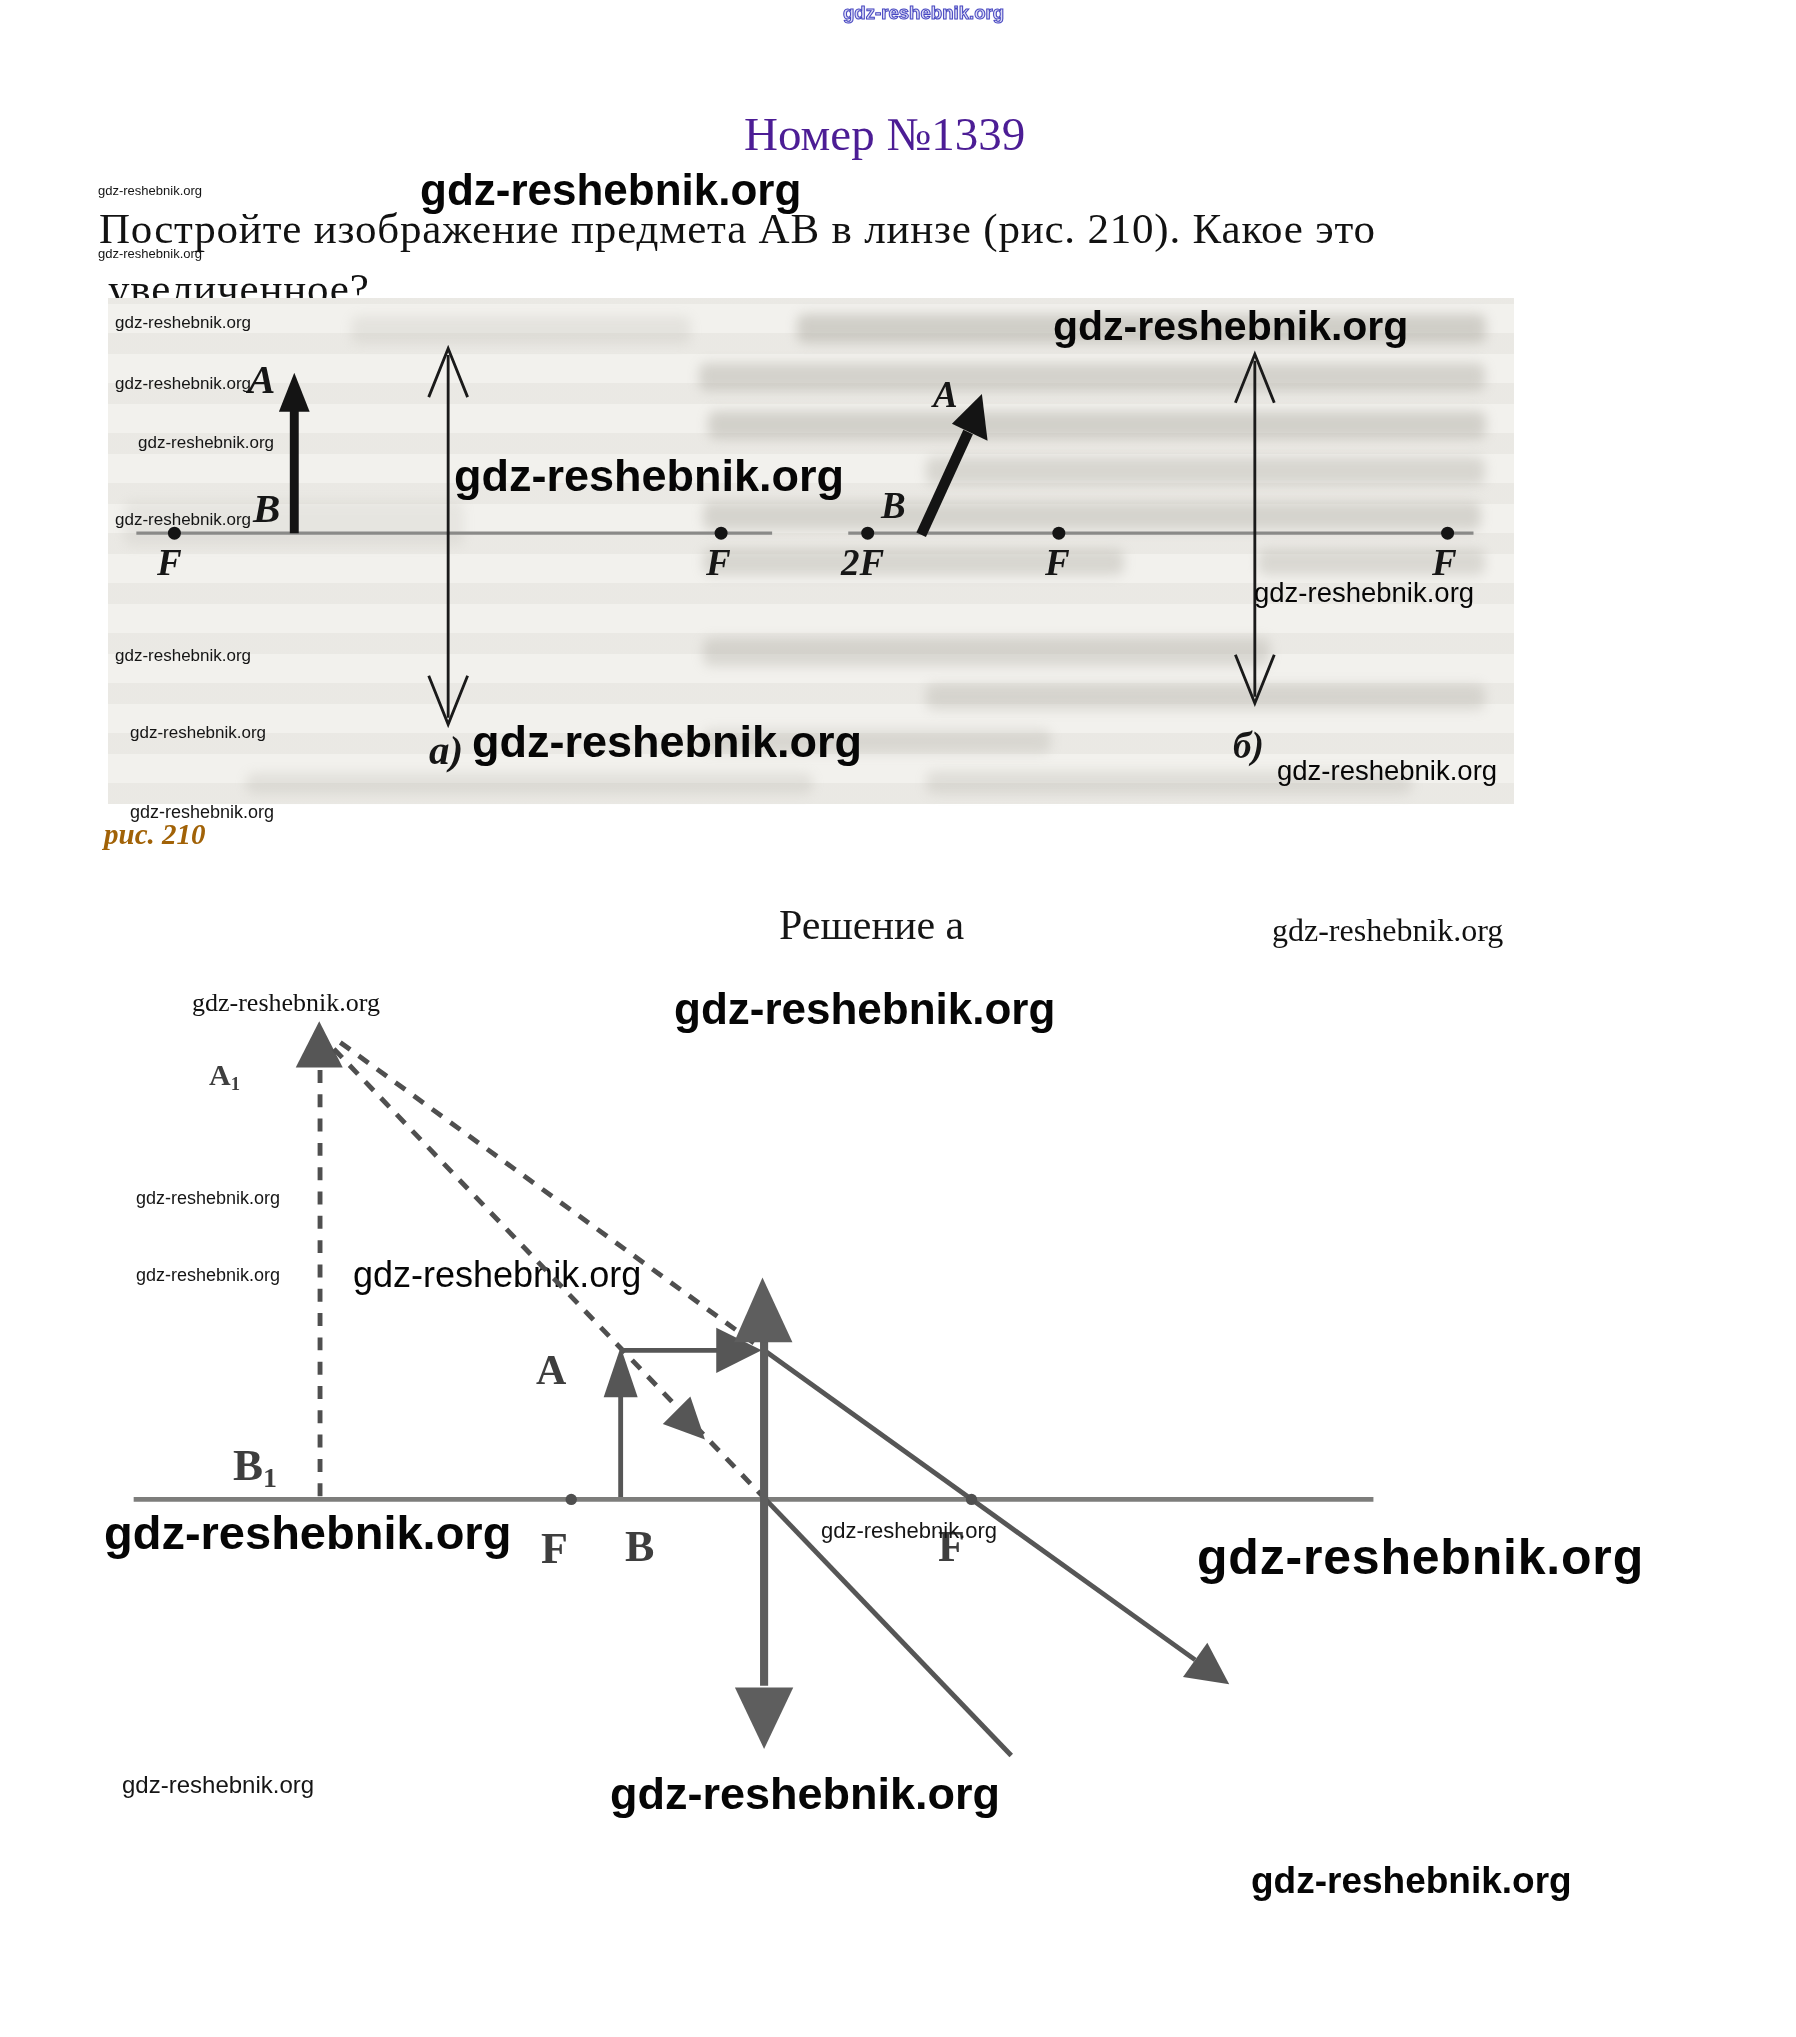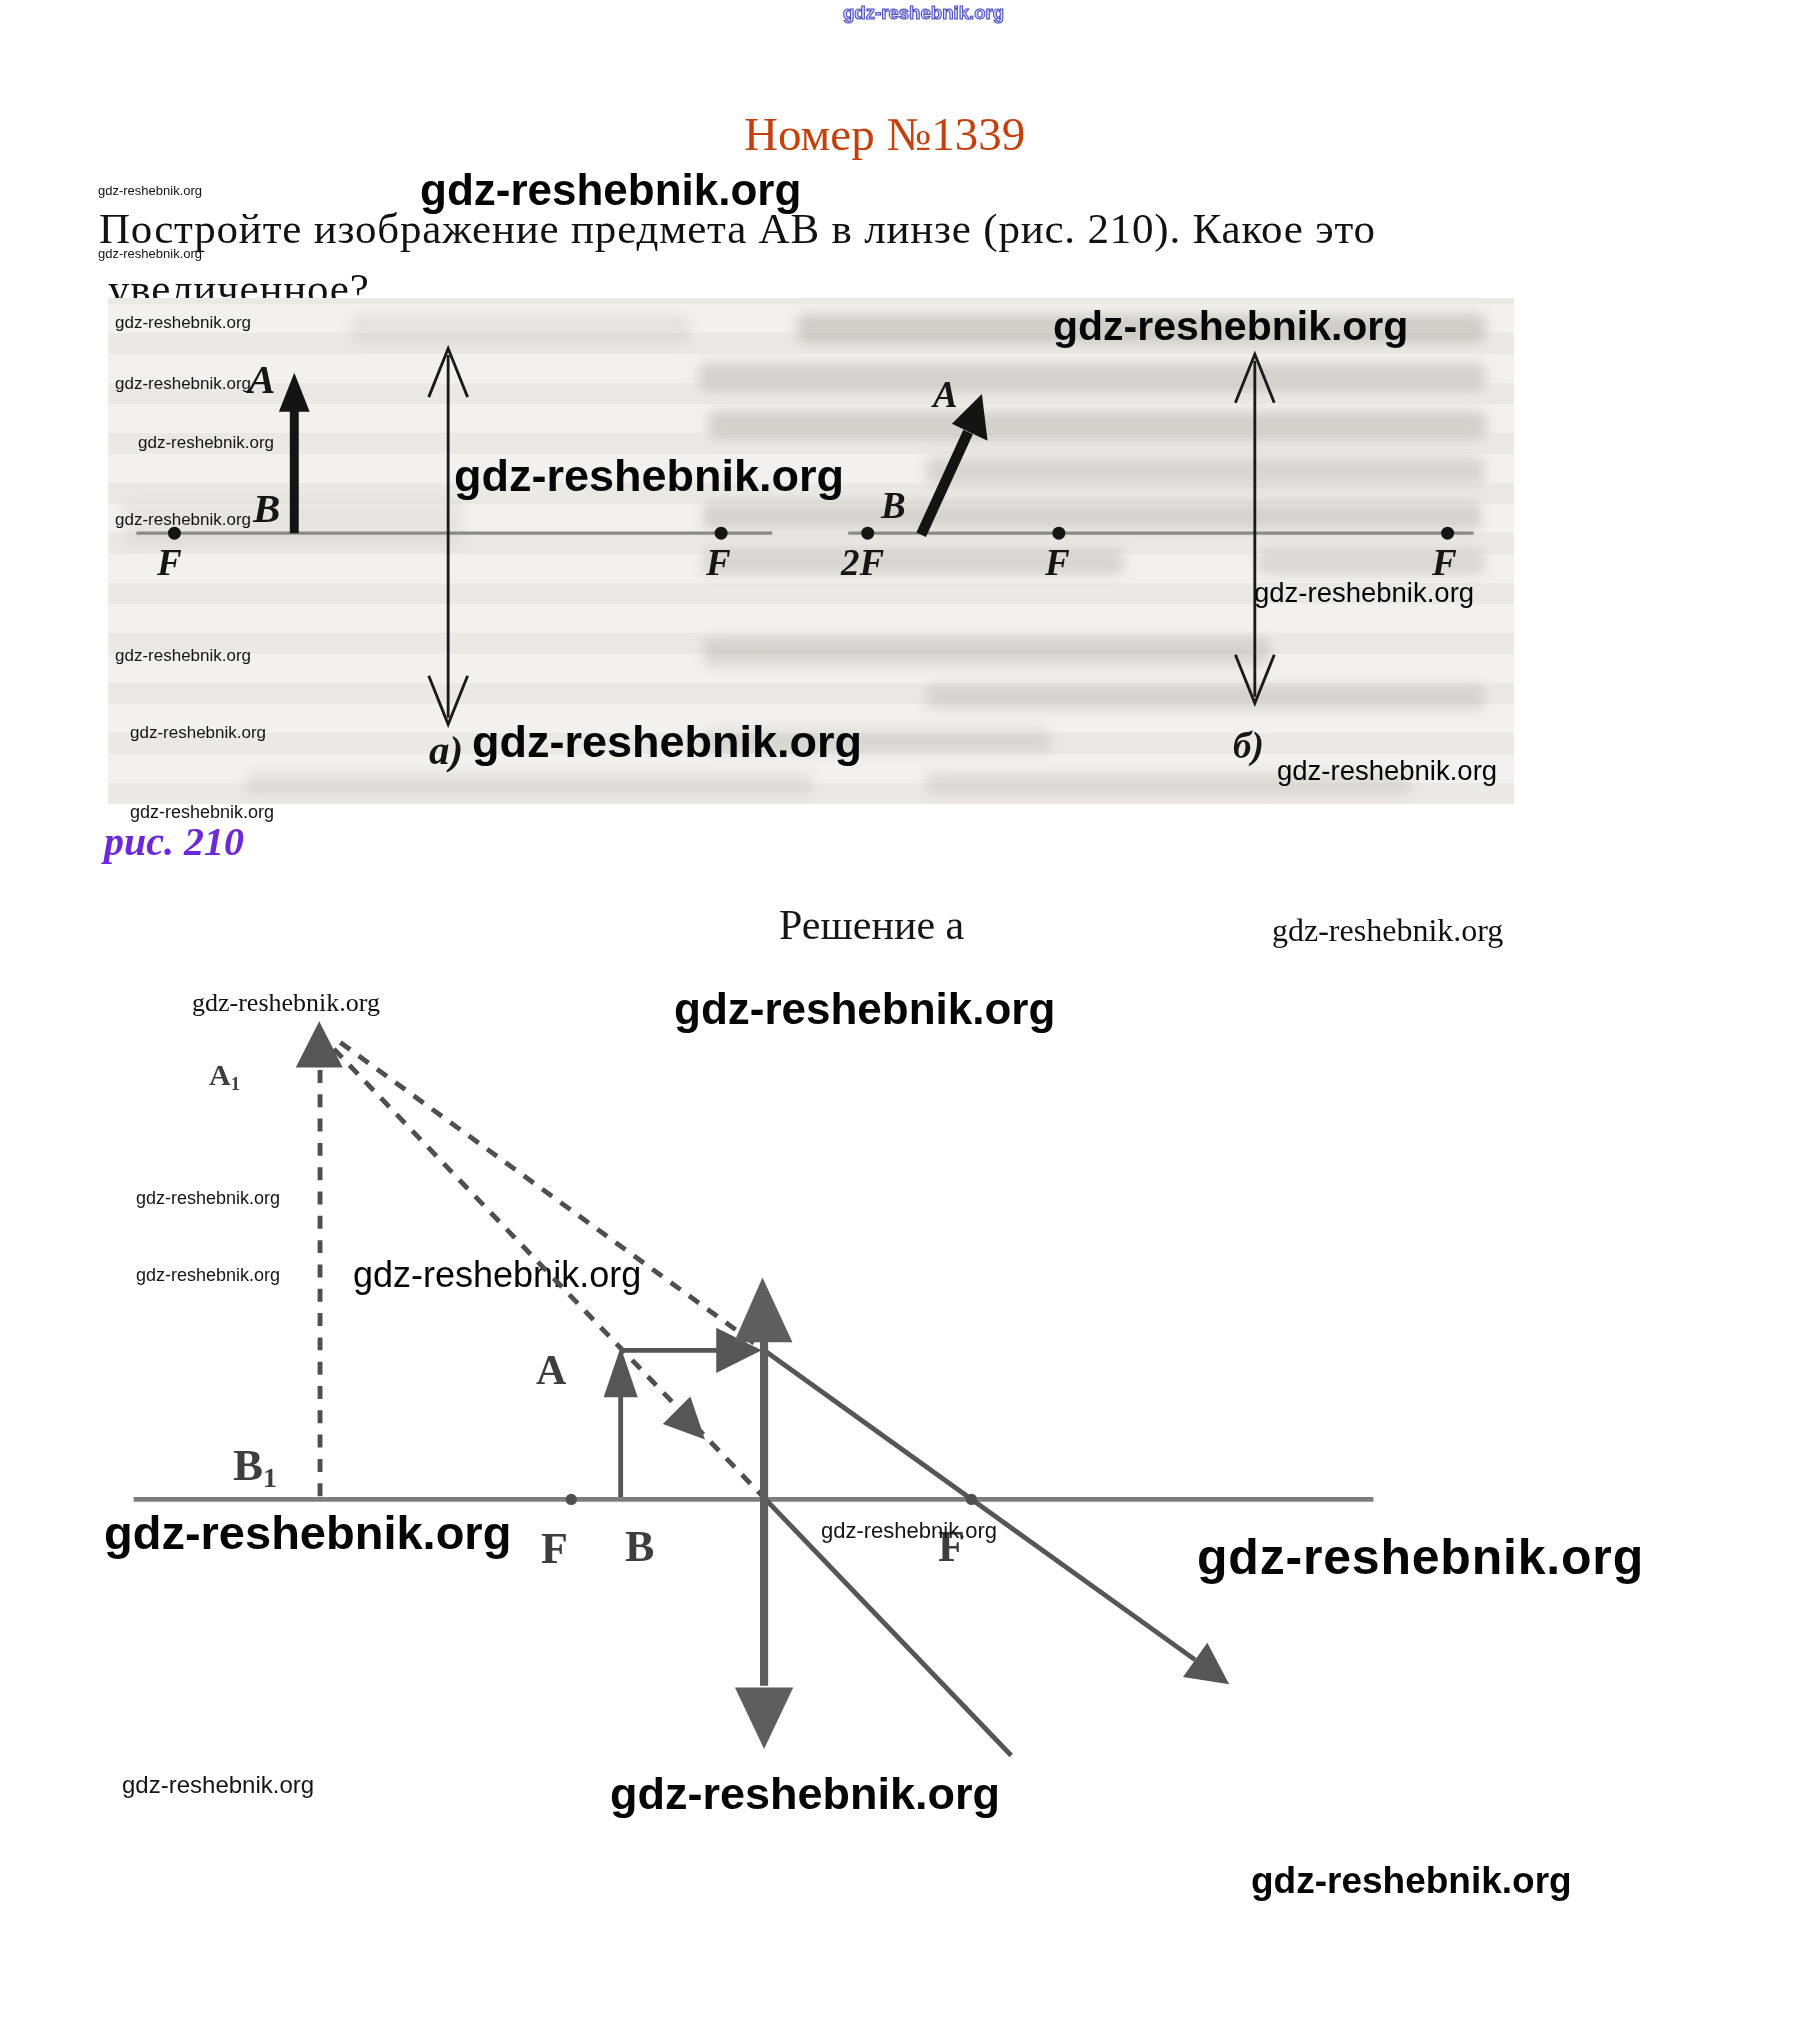--- a/index.html
+++ b/index.html
@@ -1,22 +1,22 @@
 <!DOCTYPE html>
 <html style="font-size:13px"><head>
 <meta charset="utf-8">
 <style>
   html,body{margin:0;padding:0;background:#ffffff;}
   #page{position:relative;width:1796px;height:1996px;background:#ffffff;overflow:hidden;
         font-family:"Liberation Serif",serif;color:#1b1b1b;}
   .abs{position:absolute;white-space:nowrap;}
   
-  .title{font-size:47px;color:#c2410c;}
+  .title{font-size:47px;color:#4c1d95;}
   .body-text{font-size:43px;letter-spacing:0.8px;color:#121212;}
-  .fig-caption{font-size:40px;font-weight:bold;font-style:italic;color:#6d28d9;}
+  .fig-caption{font-size:29px;font-weight:bold;font-style:italic;color:#a16207;}
   .sol-heading{font-size:42px;color:#161616;}
   
   .wm-top{font-family:"Liberation Sans",sans-serif;font-size:18.6px;font-weight:bold;
           color:#dcdcf4;-webkit-text-stroke:1px #4a4ac2;text-shadow:0 0 0.8px #4a4ac2;}
   .wm-big{font-family:"Liberation Sans",sans-serif;font-weight:bold;color:#060606;}
   .wm-sm{font-family:"Liberation Sans",sans-serif;color:#151515;}
   .wm-serif{font-family:"Liberation Serif",serif;color:#111111;}
   
   .lab{font-weight:bold;font-style:italic;color:#161616;}
   .lab-gray{font-weight:bold;color:#3e3e3e;}

